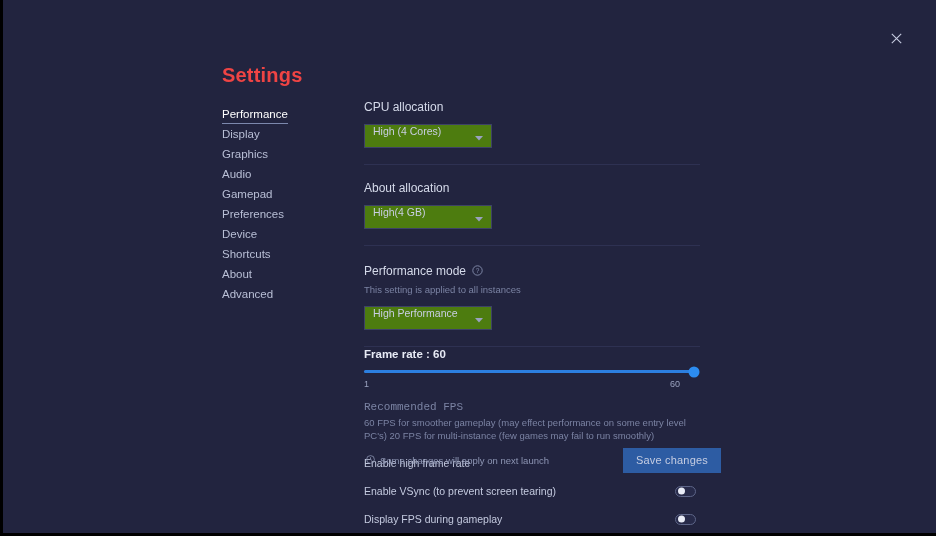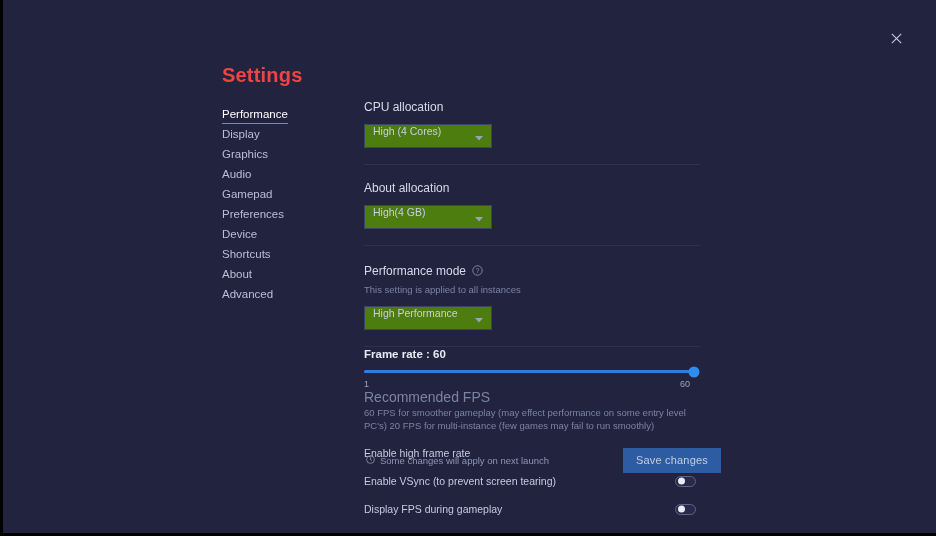--- a/index.html
+++ b/index.html
@@ -174,27 +174,28 @@
     margin-top: 6px;
     height: 12px;
   }
   .range-min, .range-max {
     position: absolute;
     font-size: 9px;
     color: #9aa2bf;
     top: 0;
   }
   .range-min { left: 0; }
-  .range-max { right: 4px; }
+  .range-max { right: 14px; }
 
   .rec-title {
-    margin-top: 0;
-    font-size: 14px;
+    margin-top: 10px;
+    font-size: 11px;
     color: #7b83a3;
     line-height: 13px;
+    font-family: Liberation Mono, monospace;
   }
   .rec-body {
     margin-top: 2px;
     font-size: 9.5px;
     color: #7b83a3;
     line-height: 13px;
     width: 334px;
   }
 
   

